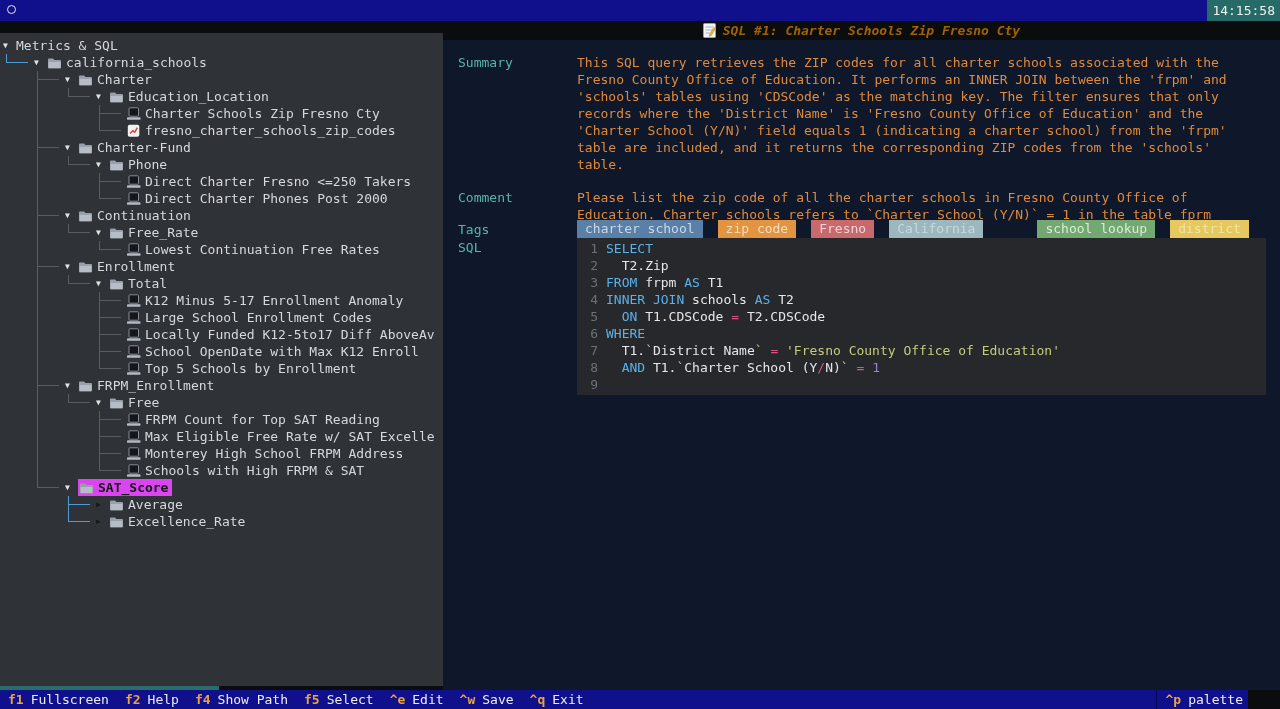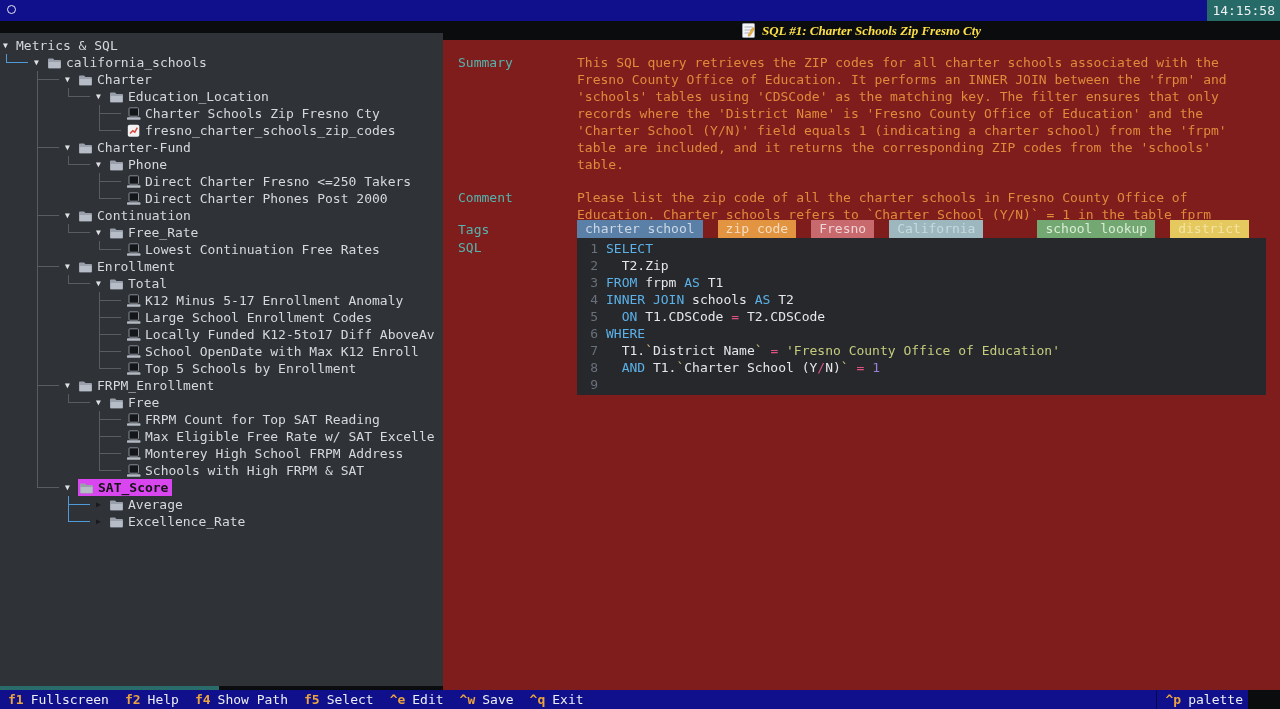--- a/index.html
+++ b/index.html
@@ -13,21 +13,21 @@
   .app-icon { position:absolute; left:7px; top:5px; width:9px; height:9px;
               border:1.5px solid #e7e9eb; border-radius:50%; }
   .app-title { position:absolute; left:0; top:0; width:100%; height:21px; line-height:21px;
                text-align:center; color:#eef0f2;margin-top:20px; }
   .clock { position:absolute; right:0; top:0; height:21px; background:#276b68; color:#eef0f2;
            display:flex; align-items:center; padding:0 5px; }
   
   .doc-title-row { position:absolute; left:443px; top:21px; width:837px; height:19px;
                    background:#0b0c0e; display:flex; align-items:center; justify-content:center;
                    gap:7px; }
-  .doc-title { color:#fde047; font-weight:bold; font-style:italic;font-family:Liberation Serif, serif; }
+  .doc-title { color:#a16207; font-weight:bold; font-style:italic; }
   .memo-ic { width:13px; height:15px; flex:none; }
   
   .left-pane { position:absolute; left:0; top:33px; width:443px; height:653px;
                background:#2f3237; overflow:hidden; }
   .tree { padding-top:4px; }
   .tree-row { display:flex; align-items:center; height:17px; padding-left:2px; white-space:pre; }
   .gu { position:relative; width:31px; height:17px; flex:none; color:#585d64; }
   .gu.blue { color:#4f9bd8; }
   .gu.v::before, .gu.b::before { content:""; position:absolute; left:4px; top:0; height:17px;
                                  border-left:1px solid currentColor; }
@@ -39,21 +39,21 @@
   .arrow.down { color:#dfe2e5; }
   .arrow.right { color:#17191d; }
   .ticon { width:15px; height:14px; flex:none; margin-right:4px; }
   .ticon svg { display:block; width:15px; height:14px; }
   .tlabel { color:#d6d9dc; }
   .selwrap { display:inline-flex; align-items:center; background:#d946ef; height:17px;
              padding:0 4px 0 1px; }
   .selwrap .tlabel { color:#141414; font-weight:bold; }
   .hscroll-thumb { position:absolute; left:0; top:686px; width:219px; height:4px; background:#2a6c69; }
   
-  .right-pane { position:absolute; left:443px; top:40px; width:837px; height:650px; background:#7f1d1d; }
+  .right-pane { position:absolute; left:443px; top:40px; width:837px; height:650px; background:#0f172a; }
   .sec-label { position:absolute; left:15px; color:#55b5ae; line-height:17px; }
   .sec-text { position:absolute; left:134px; color:#e08a3c; line-height:17px; white-space:pre; }
   .lbl-summary { top:14px; } .txt-summary { top:14px; }
   .lbl-comment { top:149px; } .txt-comment { top:149px; }
   .lbl-tags { top:181px; }
   .tags-row { position:absolute; left:134px; top:180px; height:18px; display:flex; gap:15px; }
   .tag { height:24px; line-height:18px; padding:0 8px; white-space:pre; }
   .lbl-sql { top:199px; }
   .code-block { position:absolute; left:134px; top:198px; width:689px; background:#26282c;
                 padding:2px 0; }

